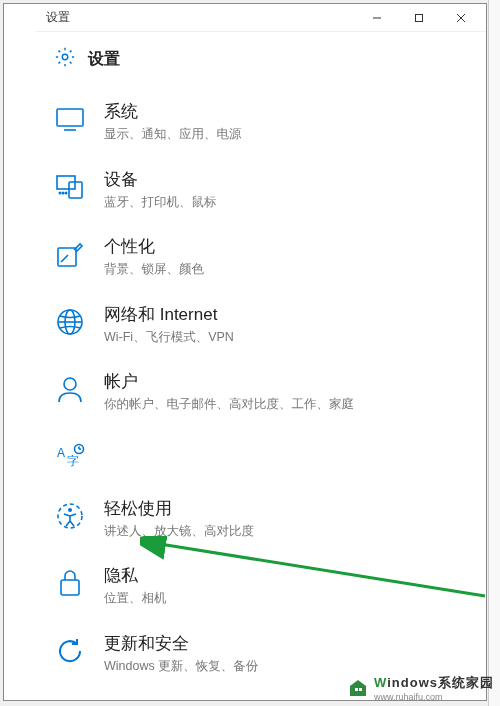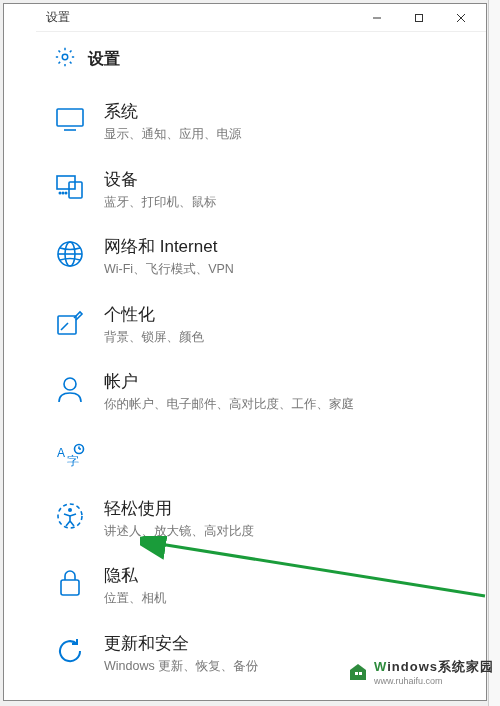--- a/index.html
+++ b/index.html
@@ -114,21 +114,21 @@
       line-height: 1.4;
     }
     .arrow-annot {
       position: absolute;
       bottom: 100px;
       right: 0;
       pointer-events: none;
     }
     .watermark {
       position: absolute;
-      bottom: 16px;
+      bottom: 0;
       right: 0;
       display: flex;
       align-items: center;
       gap: 4px;
       padding: 4px 6px;
     }
     .wm-logo {
       width: 24px;
       height: 24px;
     }
@@ -217,43 +217,43 @@
       </span>
       <div class="item-text">
         <div class="item-title">设备</div>
         <div class="item-sub">蓝牙、打印机、鼠标</div>
       </div>
     </div>
 
     <div class="item">
       <span class="item-icon">
         <svg width="28" height="28" viewBox="0 0 28 28" fill="none" stroke="currentColor" stroke-width="1.6">
+          <rect x="2" y="8" width="18" height="18" rx="1"></rect>
+          <path d="M18 10 L24 4 L26 6 L20 12"></path>
+          <line x1="5" y1="22" x2="12" y2="15"></line>
+        </svg>
+      </span>
+      <div class="item-text">
+        <div class="item-title">个性化</div>
+        <div class="item-sub">背景、锁屏、颜色</div>
+      </div>
+    </div>
+
+    <div class="item">
+      <span class="item-icon">
+        <svg width="28" height="28" viewBox="0 0 28 28" fill="none" stroke="currentColor" stroke-width="1.6">
           <circle cx="14" cy="14" r="12"></circle>
           <ellipse cx="14" cy="14" rx="5" ry="12"></ellipse>
           <line x1="2" y1="14" x2="26" y2="14"></line>
           <path d="M4 8 Q14 11 24 8 M4 20 Q14 17 24 20"></path>
         </svg>
       </span>
       <div class="item-text">
         <div class="item-title">网络和 Internet</div>
         <div class="item-sub">Wi-Fi、飞行模式、VPN</div>
-      </div>
-    </div>
-
-    <div class="item">
-      <span class="item-icon">
-        <svg width="28" height="28" viewBox="0 0 28 28" fill="none" stroke="currentColor" stroke-width="1.6">
-          <rect x="2" y="8" width="18" height="18" rx="1"></rect>
-          <path d="M18 10 L24 4 L26 6 L20 12"></path>
-          <line x1="5" y1="22" x2="12" y2="15"></line>
-        </svg>
-      </span>
-      <div class="item-text">
-        <div class="item-title">个性化</div>
-        <div class="item-sub">背景、锁屏、颜色</div>
       </div>
     </div>
 
     <div class="item">
       <span class="item-icon">
         <svg width="26" height="28" viewBox="0 0 26 28" fill="none" stroke="currentColor" stroke-width="1.6">
           <circle cx="13" cy="9" r="6"></circle>
           <path d="M2 27 Q2 18 13 18 Q24 18 24 27"></path>
         </svg>
       </span>

